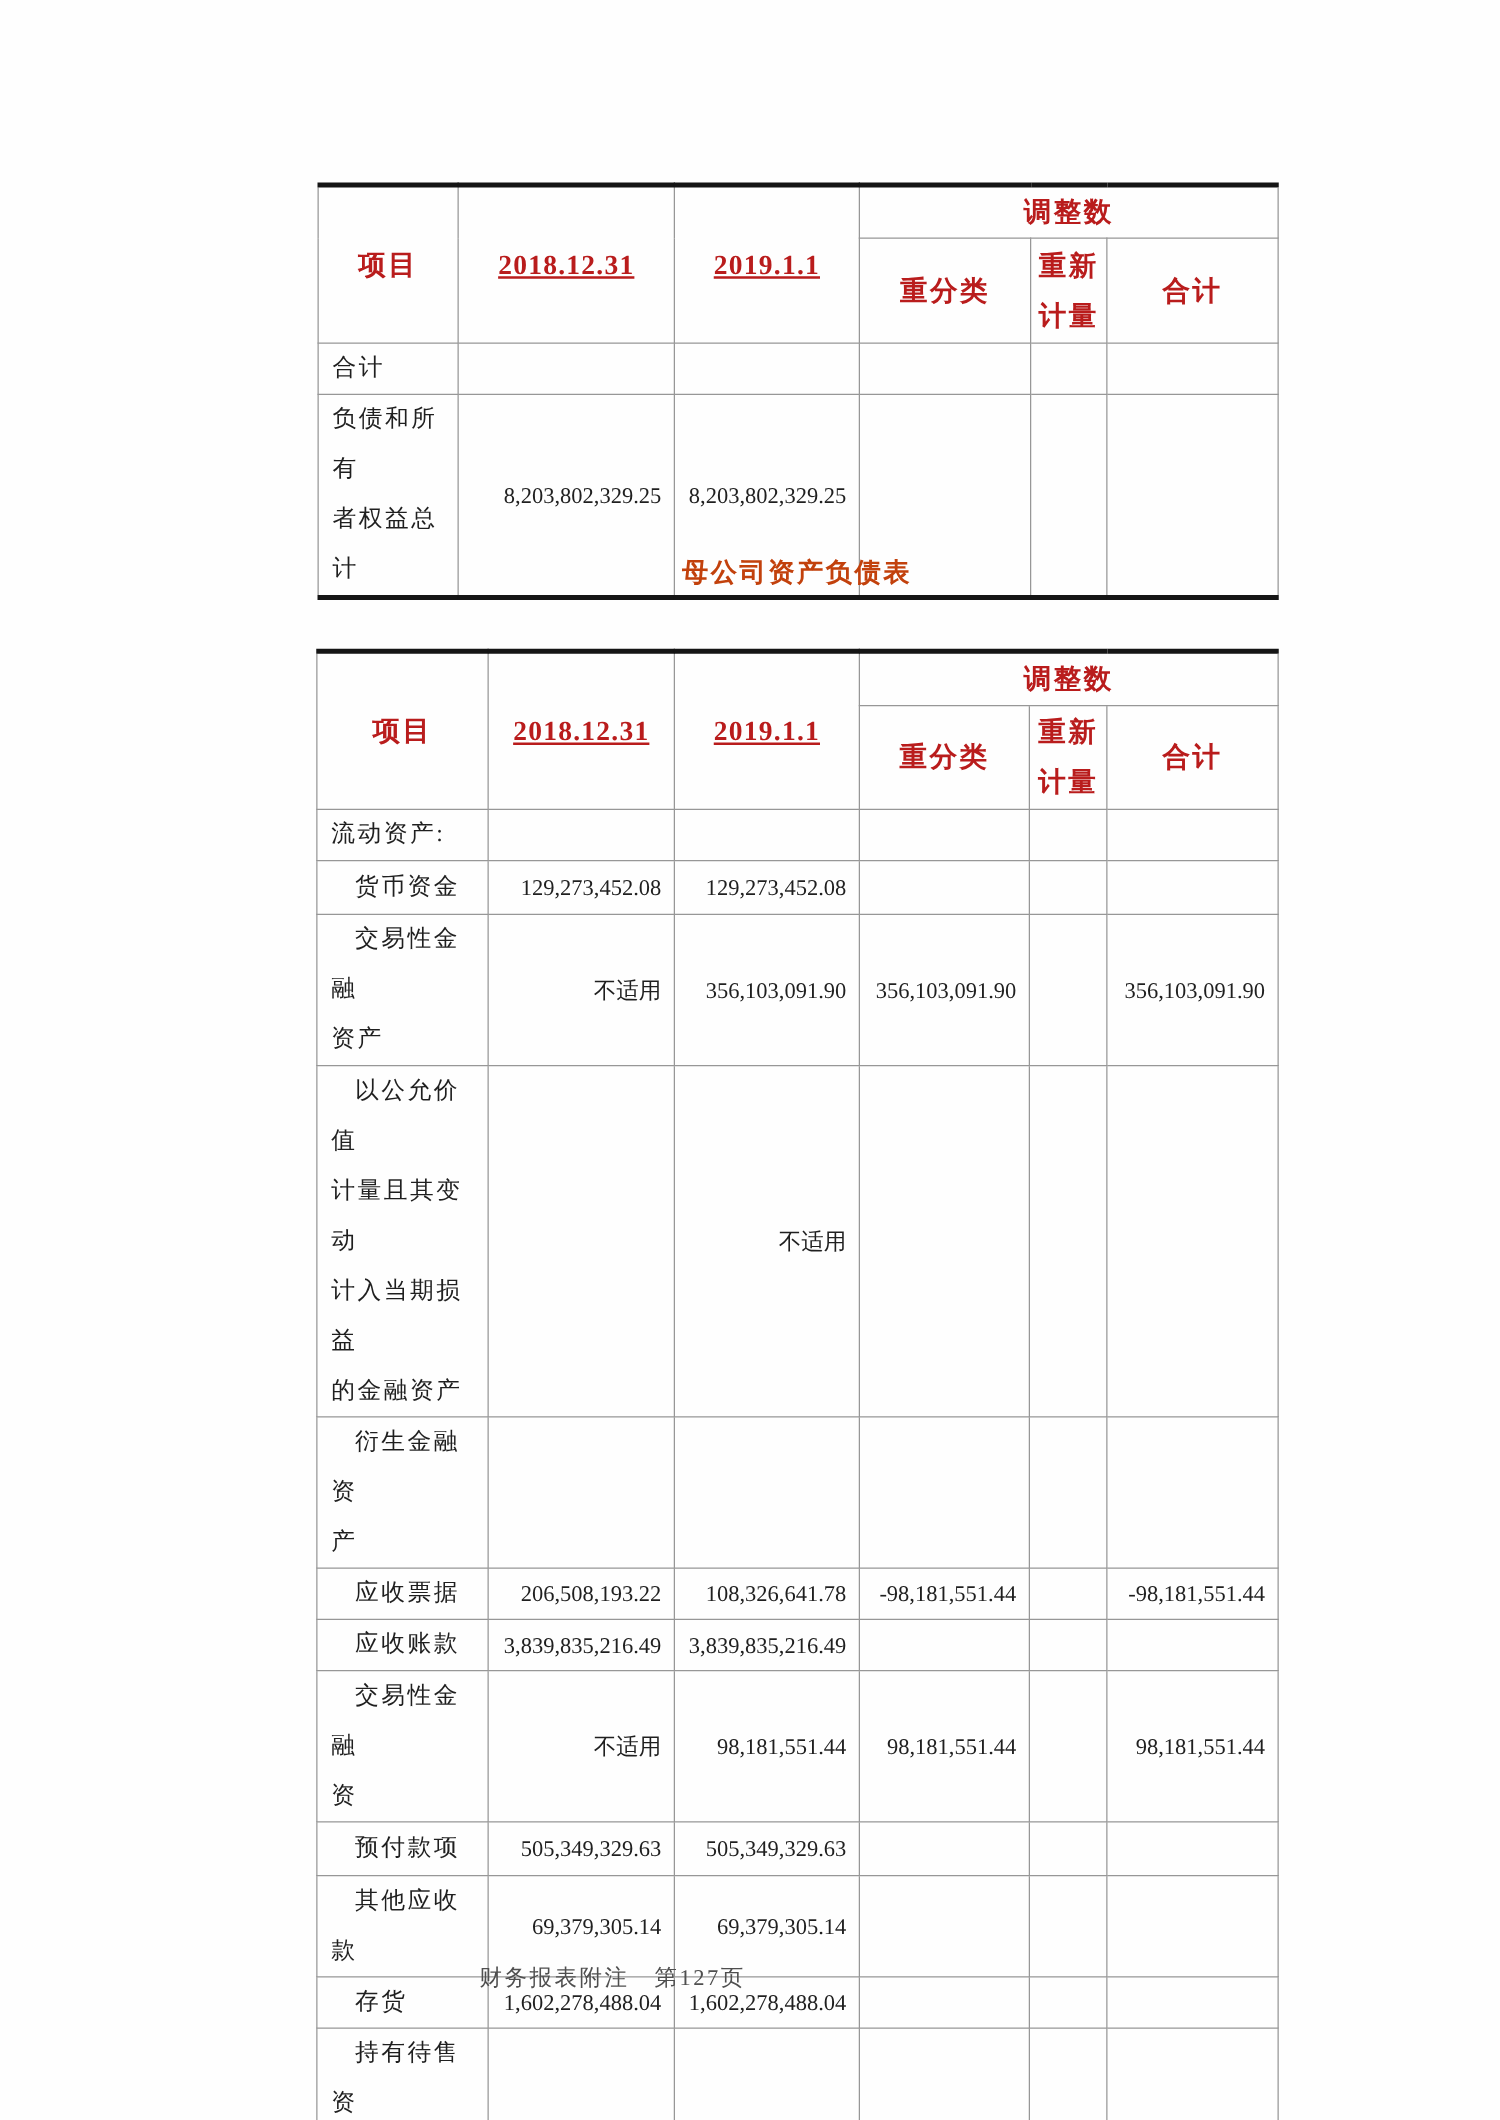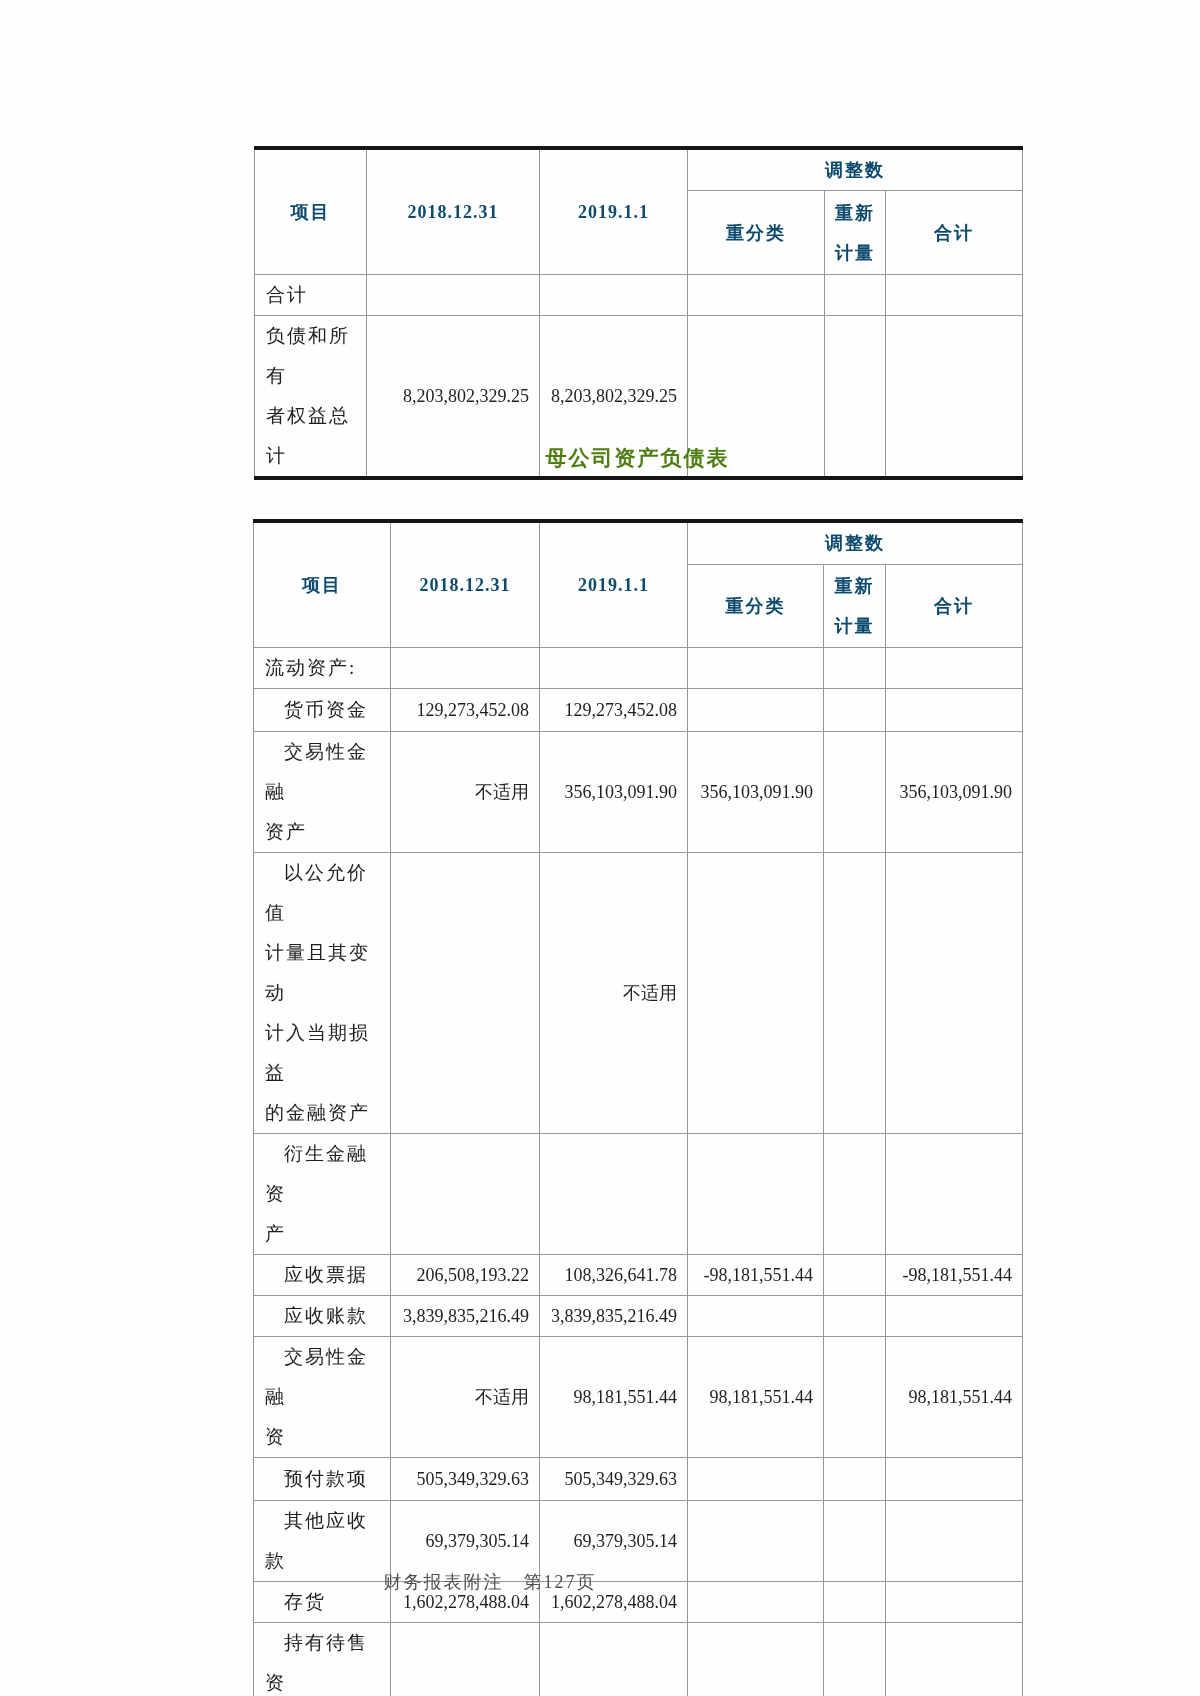--- a/index.html
+++ b/index.html
@@ -10,41 +10,41 @@
   table.fin {
     position:absolute; border-collapse:collapse; table-layout:fixed;
     border-left:1px solid #9a9a9a; border-right:1px solid #9a9a9a;
   }
   #table1 { left:254px; top:146px; width:768px;
     border-top:4px solid #151515; border-bottom:4px solid #151515; }
   #table2 { left:253px; top:519px; width:769px;
     border-top:4px solid #151515; border-bottom:1px solid #a8a8a8; }
   th, td { border:1px solid #979797; padding:0; vertical-align:middle; }
   thead th {
-    font-weight:bold; font-size:18px; letter-spacing:2px; text-align:center;
-    white-space:pre-line; color:#0c4a6e; line-height:40px;
-  }
-  thead th.date { letter-spacing:1px; }
+    font-weight:bold; font-size:22px; letter-spacing:2px; text-align:center;
+    white-space:pre-line; color:#b91c1c; line-height:40px;
+  }
+  thead th.date { letter-spacing:1px;text-decoration:underline; }
   #table1 thead tr.r1 { height:42px; }
   #table1 thead tr.r2 { height:84px; }
   #table2 thead tr.r1 { height:43px; }
   #table2 thead tr.r2 { height:83px; }
   td.label {
     font-size:19px; letter-spacing:2px; text-align:left;
     padding-left:11px; padding-right:3px; white-space:pre-line;
     line-height:40px; color:#1f1f1f;
   }
   td.label.indent { text-indent:19px; }
   td.num {
     font-size:18px; text-align:right; padding-right:10px;
     color:#1f1f1f; line-height:38px;
   }
   .doc-title {
     position:absolute; left:253px; width:769px; top:444px; text-align:center;
-    font-size:21px; font-weight:bold; letter-spacing:2px; color:#4d7c0f;
+    font-size:21px; font-weight:bold; letter-spacing:2px; color:#c2410c;
   }
   .page-footer {
     position:absolute; left:0; width:980px; top:1570px; text-align:center;
     font-size:18px; letter-spacing:2px; color:#4f4f4f;
   }
 </style>
 </head>
 <body>
 
 <div class="page">

